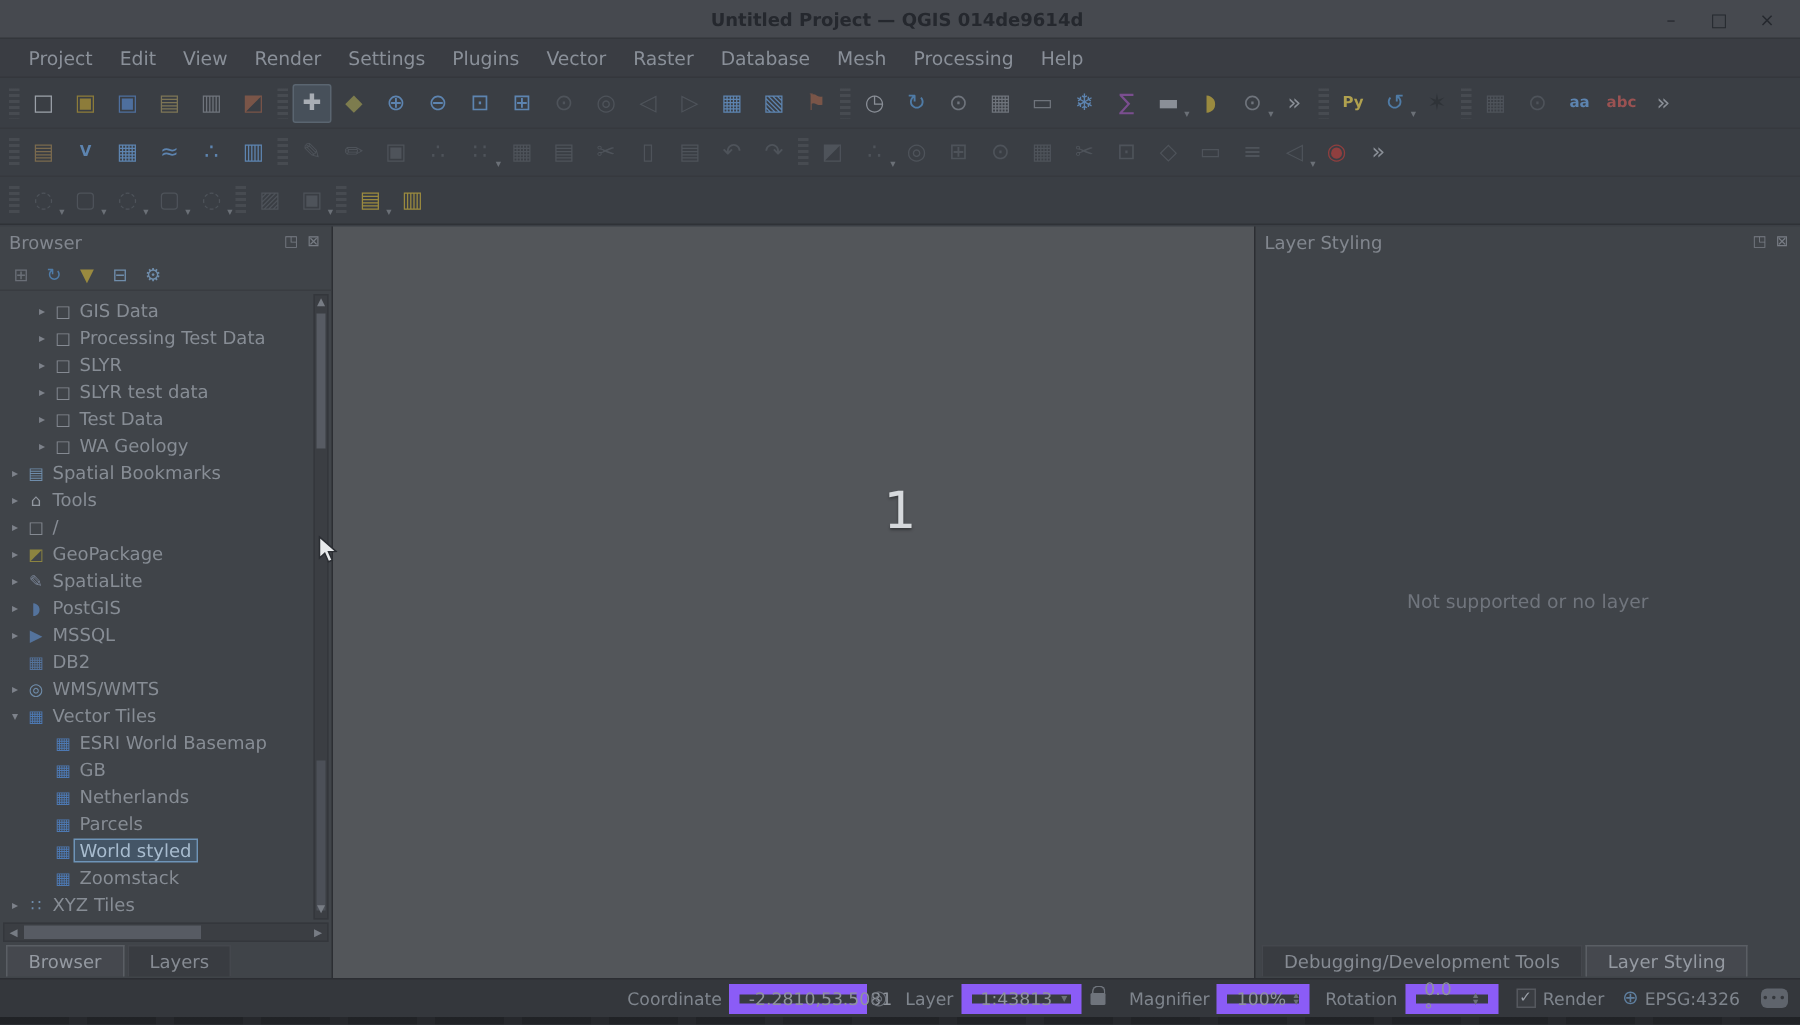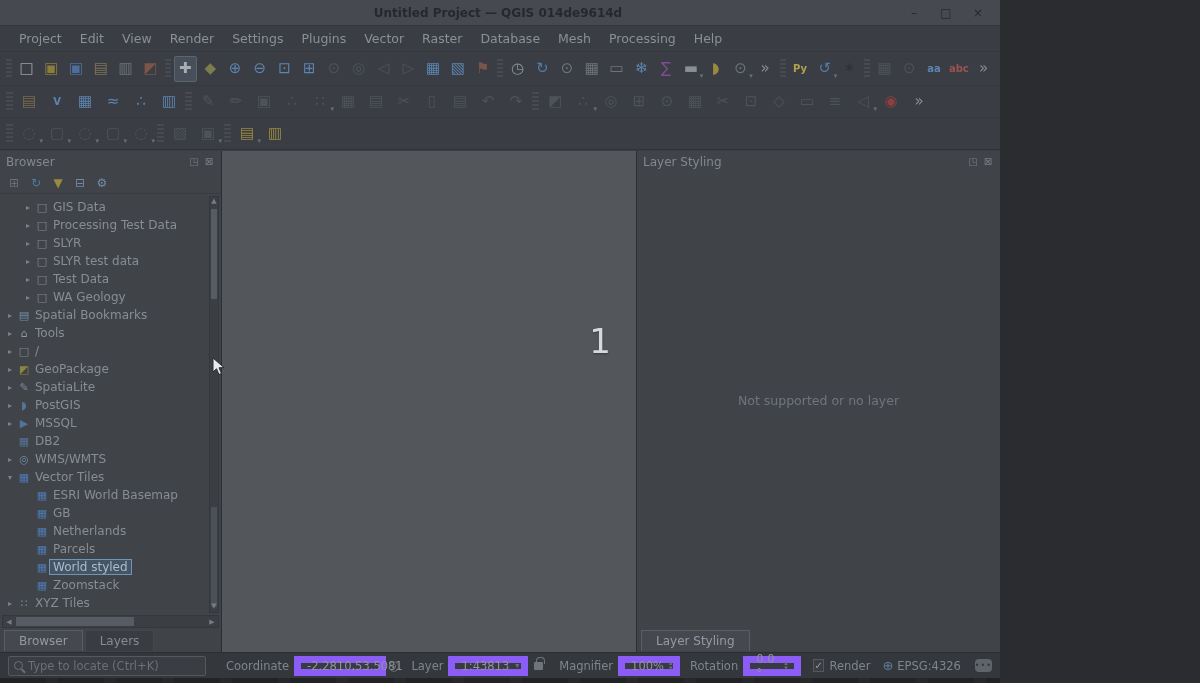--- a/index.html
+++ b/index.html
@@ -1,18 +1,18 @@
 <!DOCTYPE html>
 <html><head>
 <meta charset="utf-8">
 <style>
   * { margin:0; padding:0; box-sizing:border-box; }
   html,body { width:1200px; height:683px; overflow:hidden; background:#2a2c30;
     font-family:"DejaVu Sans","Liberation Sans",sans-serif; }
-  #app { position:relative; width:1000px; height:683px; background:#3b3f45; }
+  #app { position:relative; width:1200px; height:683px; background:#3b3f45; }
 
   
   .titlebar { height:26px; background:#46494f; display:flex; align-items:center;
     border-bottom:1px solid #33363b; }
   .titlebar .ttl { flex:1; text-align:center; font-size:12px; font-weight:bold; color:#25282e; }
   .wbtns { display:flex; gap:4px; padding-right:8px; }
   .wbtn { width:28px; height:20px; display:flex; align-items:center; justify-content:center;
     color:#25282e; font-size:12px; cursor:default; }
 
   
@@ -592,37 +592,34 @@
       <div class="dock-head">
         <span class="dttl">Layer Styling</span>
         <span class="dockbtn">◳</span>
         <span class="dockbtn">⊠</span>
       </div>
       <div class="ls-body">
         <span class="ls-msg">Not supported or no layer</span>
       </div>
       <div class="dock-tabs">
 
+      <div class="dtab"><span>Debugging/Development Tools</span></div>
           <div class="dtab active"><span>Layer Styling</span></div>
         </div>
     </div>
   </div>
 
   <div class="overlay-num">1</div>
   <div class="cursor">
     <svg width="13" height="19" viewBox="0 0 13 19">
       <polygon points="1,1 1,15 4.5,11.8 7,17.5 9.5,16.4 7,10.8 12,10.6" fill="#e8eaec" stroke="#2b2e33" stroke-width="1"></polygon>
     </svg>
   </div>
 
   <div class="statusbar">
-    <div class="locate">
-      <span class="mag-icon"></span>
-      <input placeholder="Type to locate (Ctrl+K)" style="">
-    </div>
     <div class="sb-spacer"></div>
     <span class="sb-label">Coordinate</span>
     <div class="sb-box" style="width:92px">
       <span>-2.2810,53.5081</span>
     </div>
     <span class="sb-icon">◎</span>
     <span class="sb-label">Layer</span>
     <div class="sb-box sb-combo">
       <span>1:43813</span>
       <span class="car">▾</span>

